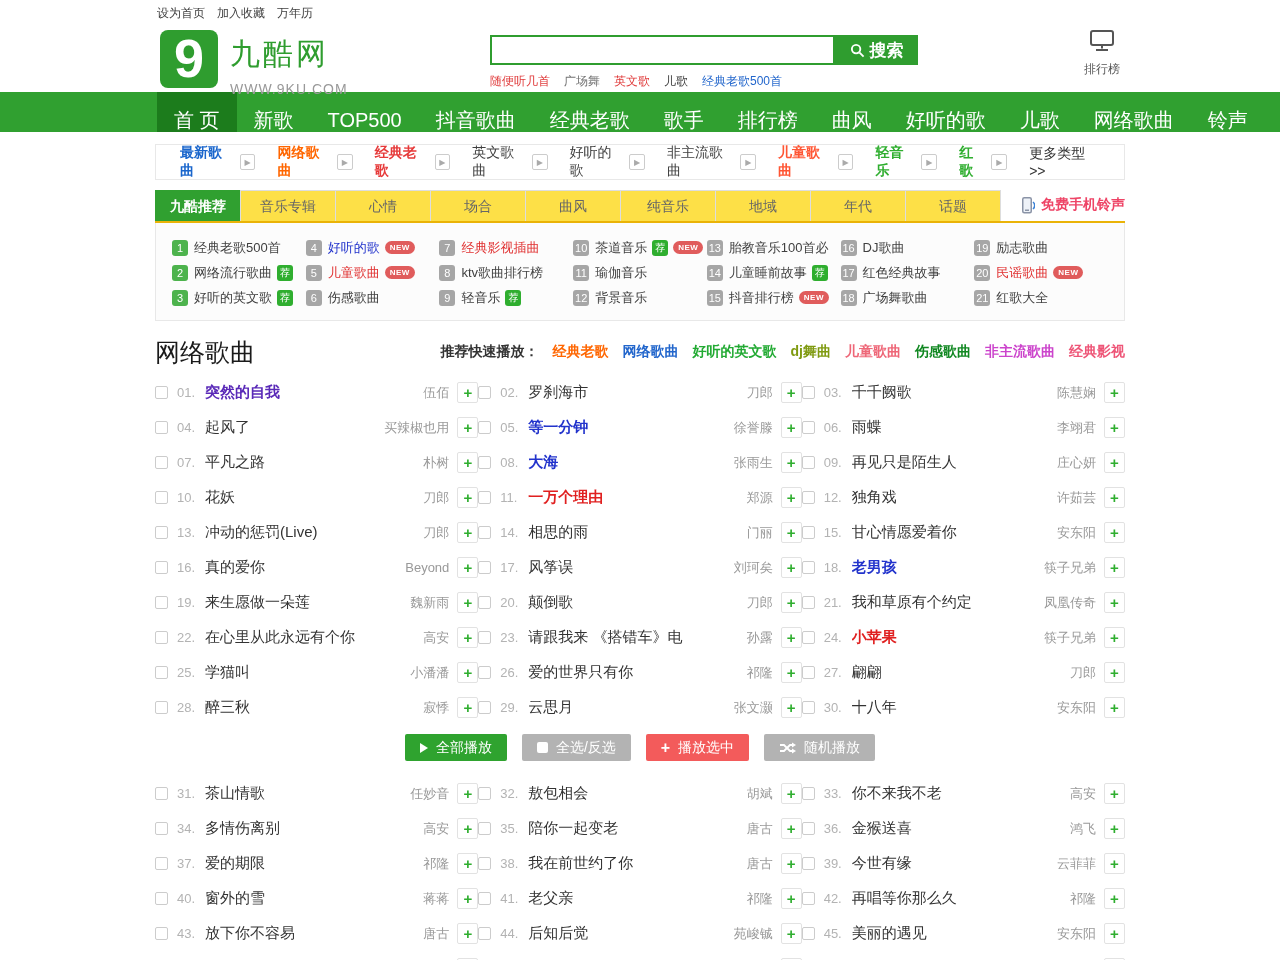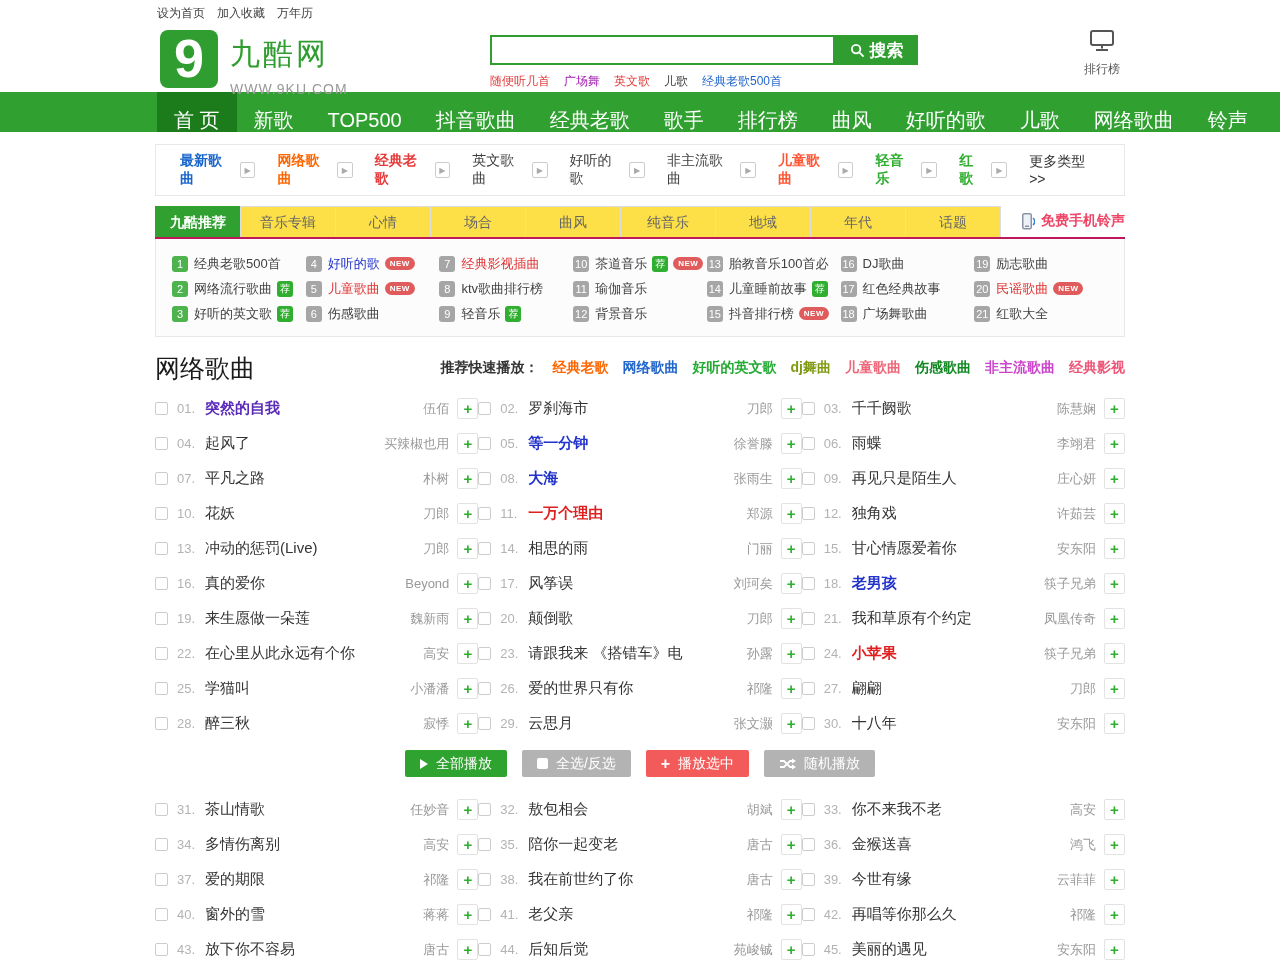--- a/index.html
+++ b/index.html
@@ -27,31 +27,31 @@
   .hot-links { margin-top:8px; display:flex; gap:14px; font-size:12px; }
   .rank-box { position:absolute; left:1078px; top:8px; width:48px; text-align:center; }
   .rank-label { font-size:12px; color:#555; margin-top:5px; }
 
   .mainnav { height:40px; background:#30a030; display:flex; padding-left:157px; }
   .nav-item { line-height:40px; padding:8px 17px; color:#fff; font-size:20px; white-space:nowrap; }
   .nav-item.active { background:#1c7c1c; }
 
   .content { width:970px; margin-left:155px; }
 
-  .subnav { margin-top:12px; border:1px solid #e8e8e8; height:52px; display:flex;
+  .subnav { margin-top:12px; border:1px solid #e8e8e8; height:36px; display:flex;
     align-items:center; padding:0 24px; font-size:14px; color:#404040; }
   .subnav-item { display:flex; align-items:center; margin-right:22px; }
   .subnav-item .bold { font-weight:bold; }
   .arrow-btn { width:16px; height:16px; border:1px solid #ccc; border-radius:2px; background:#fff;
     color:#aaa; font-size:8px; display:flex; align-items:center; justify-content:center;
     margin-left:5px; cursor:pointer; }
   .subnav-more { font-size:14px; color:#333; }
 
   .tabs-row { margin-top:10px; display:flex; align-items:flex-end;
-    border-bottom:2px solid #be185d; }
+    border-bottom:2px solid #eab308; }
   .tab { height:31px; line-height:30px; width:96px; text-align:center; border:1px solid #ddd;
     border-bottom:none; background:#fde047; color:#666; font-size:14px; margin-left:-1px;
     white-space:nowrap; }
   .tab.active { background:#30a030; border-color:#30a030; color:#fff; font-weight:bold;
     width:86px; margin-left:0; }
   .ringtone { margin-left:auto; display:flex; align-items:center; gap:6px; font-size:14px;
     font-weight:bold; padding-bottom:7px; }
 
   .rec-panel { border:1px solid #e8e8e8; border-top:none; background:#fcfcfc;
     padding:12px 16px 10px; }
@@ -119,21 +119,21 @@
       <button class="search-btn">
         <svg width="15" height="15" viewBox="0 0 16 16">
             <circle cx="6.5" cy="6.5" r="4.5" fill="none" stroke="#fff" stroke-width="2"></circle>
             <line x1="10.2" y1="10.2" x2="14.5" y2="14.5" stroke="#fff" stroke-width="2"></line>
           </svg>
         <span>搜索</span>
       </button>
     </div>
     <div class="hot-links">
       <a style="color: rgb(224, 58, 58);">随便听几首</a>
-        <a style="color: #a21caf;">广场舞</a>
+        <a style="color: #737373;">广场舞</a>
         <a style="color: rgb(224, 58, 58);">英文歌</a>
         <a style="color: rgb(64, 64, 64);">儿歌</a>
         <a style="color: rgb(34, 102, 204);">经典老歌500首</a>
     </div>
   </div>
   <div class="rank-box">
     <svg width="26" height="22" viewBox="0 0 26 22">
         <rect x="2" y="1" width="22" height="14" rx="2" fill="none" stroke="#555" stroke-width="2"></rect>
         <line x1="13" y1="15" x2="13" y2="18.5" stroke="#555" stroke-width="2"></line>
         <line x1="7" y1="20" x2="19" y2="20" stroke="#555" stroke-width="2"></line>

